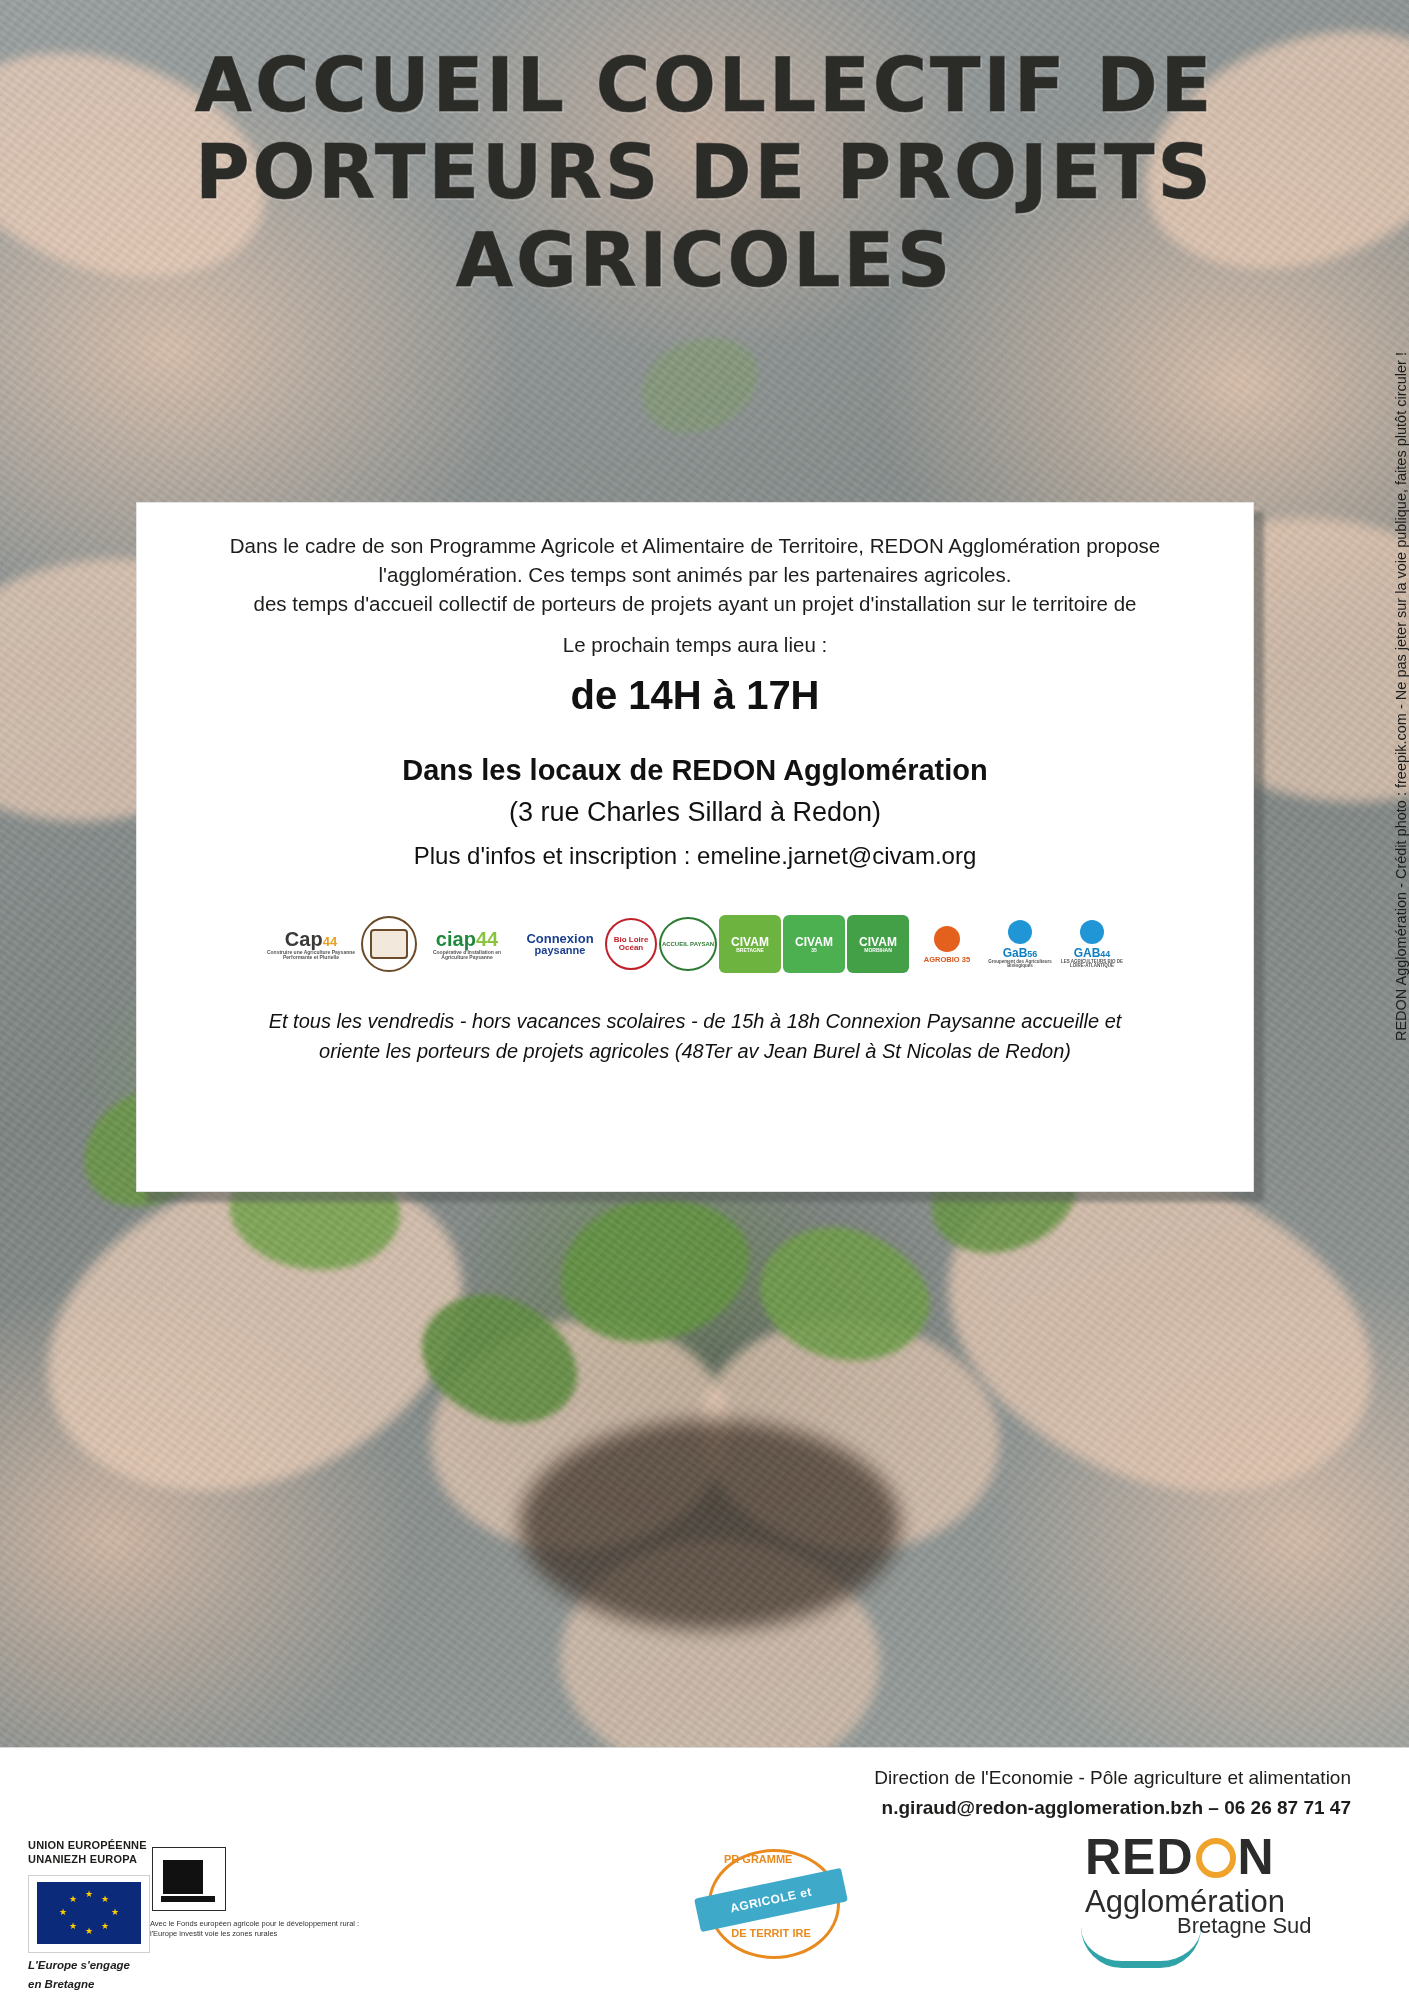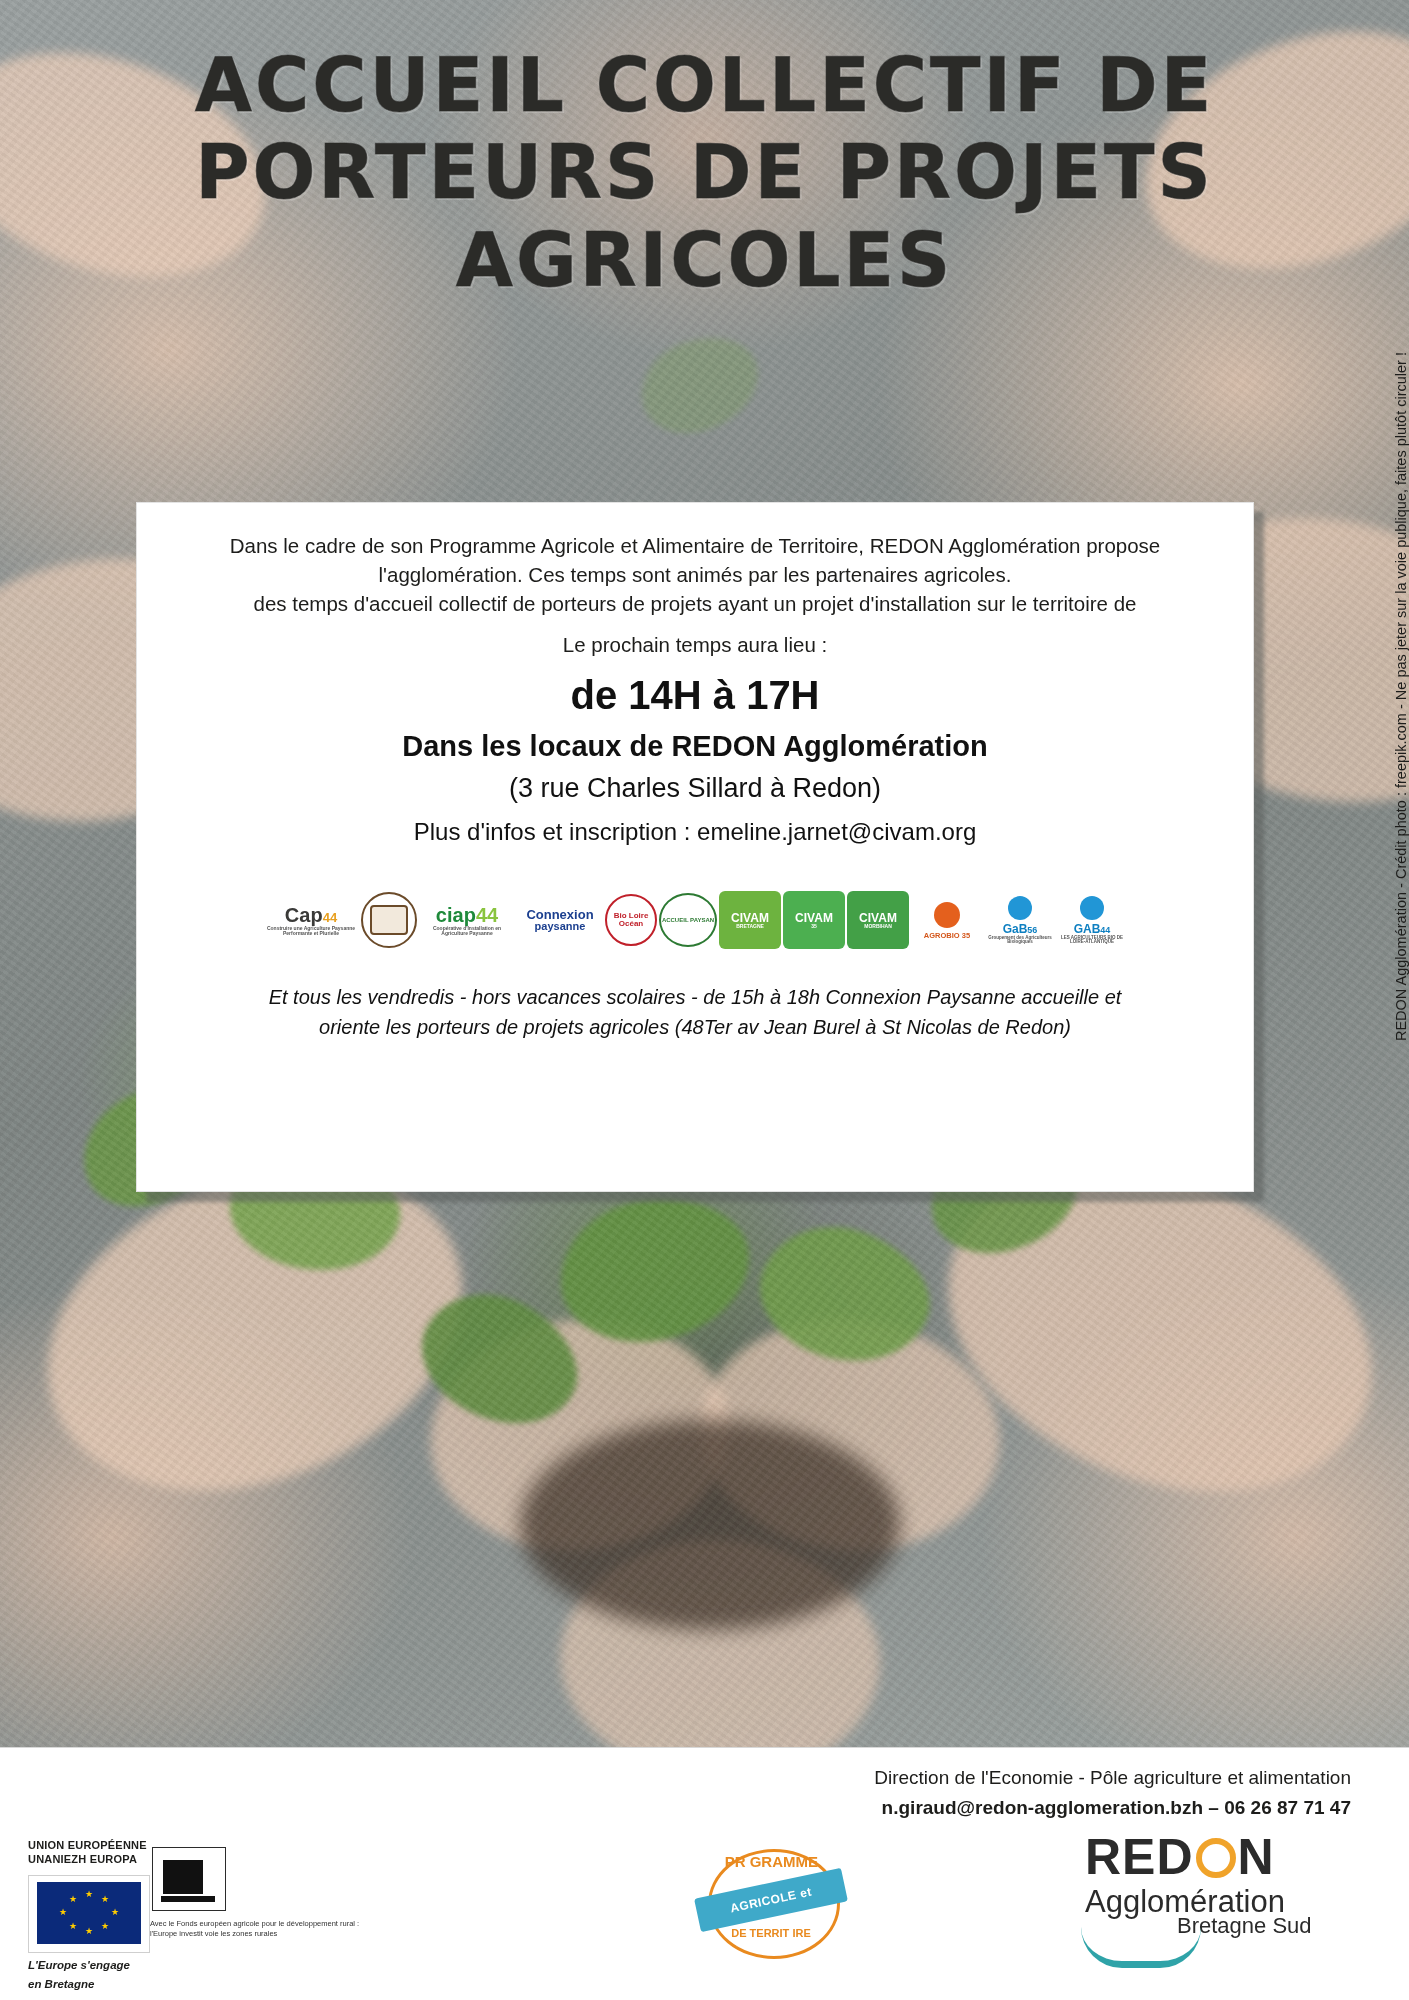--- a/index.html
+++ b/index.html
@@ -79,21 +79,21 @@
   }
   .intro p{margin:0;}
   .intro .next{margin-top:12px;}
   .date{
     text-align:center;font-size:44px;font-weight:bold;color:#111;margin-top:30px;letter-spacing:.5px;
   }
   .hours{
     text-align:center;font-size:40px;font-weight:bold;color:#111;margin-top:14px;
   }
   .place{
-    text-align:center;font-size:29px;font-weight:bold;color:#111;margin-top:12px;
+    text-align:center;font-size:29px;font-weight:bold;color:#111;margin-top:36px;
   }
   .address{
     text-align:center;font-size:27px;color:#111;margin-top:10px;
   }
   .animated{
     text-align:center;font-size:33px;color:#111;margin-top:50px;font-weight:400;
   }
   .contact{
     text-align:center;font-size:24px;color:#111;margin-top:14px;
   }
@@ -162,21 +162,21 @@
     position:absolute;left:6px;top:44px;width:150px;height:34px;background:#3fa9c9;
     transform:rotate(-12deg);border-radius:3px;
   }
   .ribbon span{
     display:block;color:#fff;font-size:12px;font-weight:bold;text-align:center;line-height:34px;letter-spacing:.5px;
   }
   .pgm-arc{
     position:absolute;left:18px;top:10px;width:126px;height:104px;border:3px solid #e98a1f;border-radius:50%;
     clip-path:polygon(0 0,100% 0,100% 100%,0 100%);
   }
-  .pgm-top{position:absolute;left:34px;top:14px;width:94px;text-align:right;font-size:15px;font-weight:bold;color:#e98a1f;}
+  .pgm-top{position:absolute;left:34px;top:14px;width:94px;text-align:left;font-size:11px;font-weight:bold;color:#e98a1f;}
   .pgm-bot{position:absolute;left:22px;top:88px;width:118px;text-align:center;font-size:11px;font-weight:bold;color:#e98a1f;}
 
   .redon-logo{position:absolute;left:1085px;top:84px;width:260px;height:130px;}
   .redon-main{
     font-size:50px;font-weight:bold;color:#2b2b2b;letter-spacing:1px;line-height:52px;
   }
   .redon-o{
     display:inline-block;width:40px;height:40px;border:6px solid #f0a32a;border-radius:50%;
     box-sizing:border-box;vertical-align:-4px;margin:0 2px;
   }

